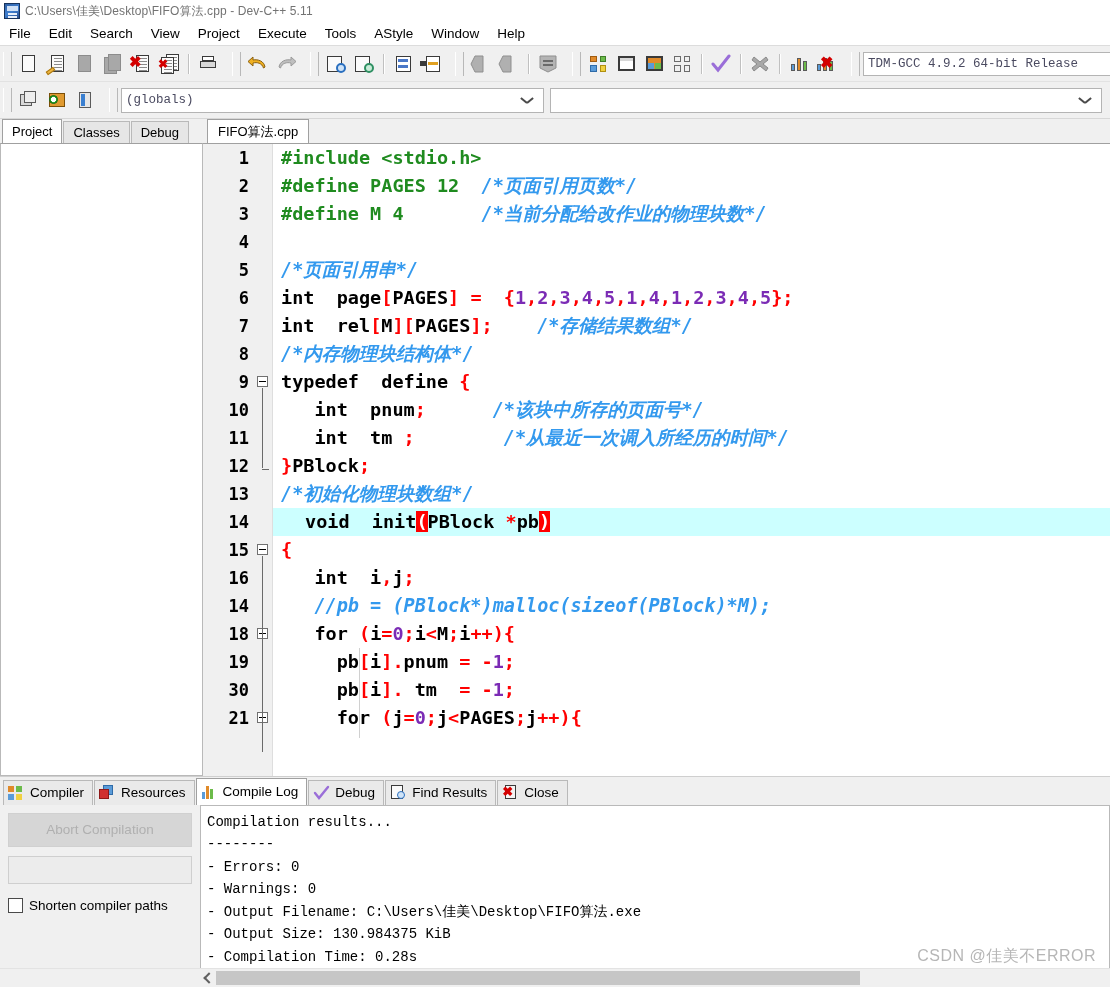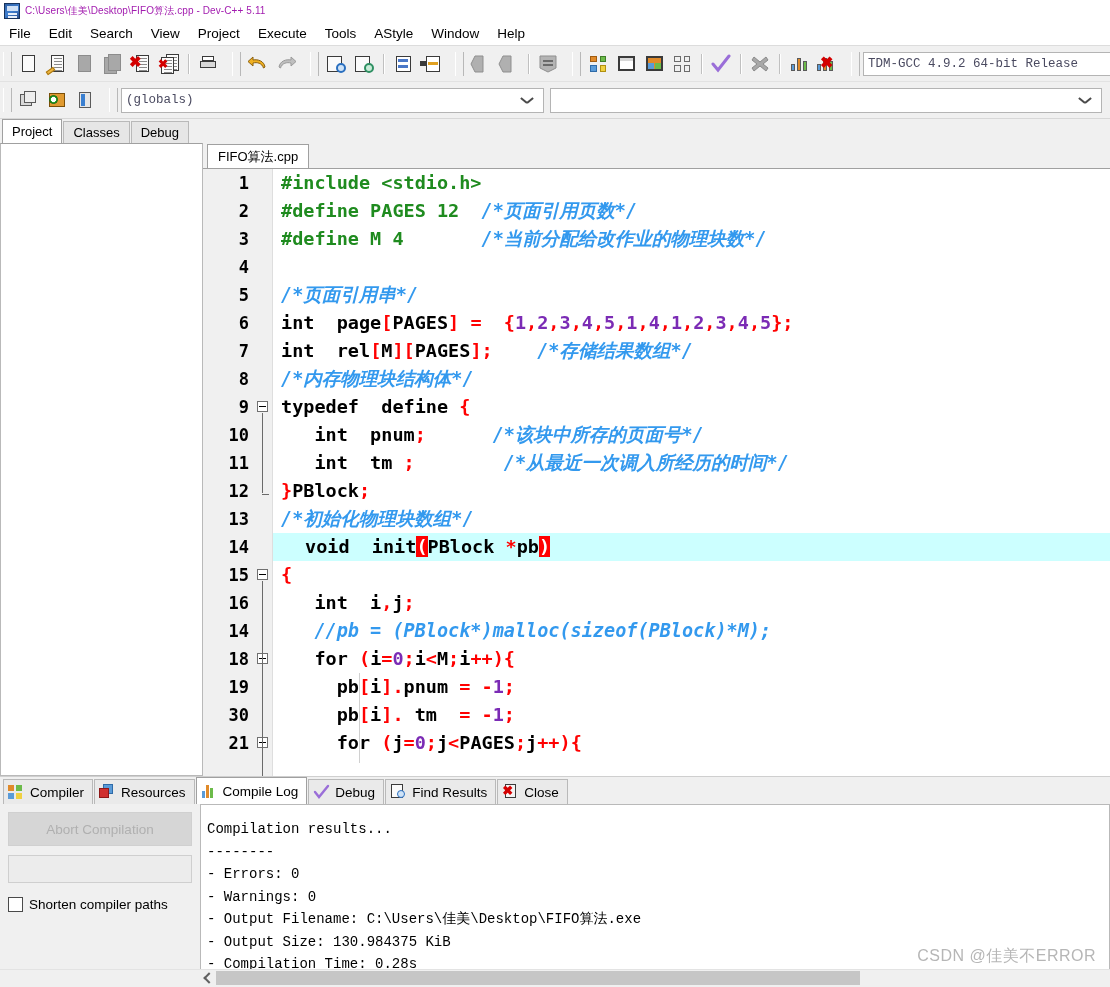--- a/index.html
+++ b/index.html
@@ -12,21 +12,21 @@
   }
   .app{position:relative;width:1110px;height:987px;display:flex;flex-direction:column;background:#f0f0f0;}
 
   
   .titlebar{height:22px;background:#ffffff;display:flex;align-items:center;padding:0 0 0 4px;flex:0 0 auto;}
   .title-icon{width:16px;height:16px;margin-right:5px;position:relative;flex:0 0 auto;
     background:linear-gradient(150deg,#2e5fa3 0%,#3f7fd0 50%,#2a4f8f 100%);border:1px solid #16325c;box-sizing:border-box;}
   .title-icon:before{content:"";position:absolute;left:2px;top:2px;width:11px;height:5px;background:#cfe0f5;}
   .title-icon:after{content:"";position:absolute;left:3px;top:9px;width:9px;height:2px;background:#e8f0fb;
     box-shadow:0 3px 0 0 #e8f0fb;}
-  .titlebar-text{font-size:10px;color:#a21caf;white-space:nowrap;letter-spacing:0.1px;}
+  .titlebar-text{font-size:12px;color:#737373;white-space:nowrap;letter-spacing:0.1px;}
 
   
   .menubar{height:23px;background:#ffffff;display:flex;align-items:center;flex:0 0 auto;}
   .menu-item{font-size:13.5px;padding:2px 9px;color:#000;white-space:nowrap;cursor:default;}
 
   
   .toolbar-wrap{background:#f0f0f0;border-top:1px solid #dcdcdc;flex:0 0 auto;}
   .toolbar{height:35px;display:flex;align-items:center;background:#f0f0f0;
     border-bottom:1px solid #e2e2e2;position:relative;}
   .tb-grip{width:7px;height:24px;margin:0 3px 0 3px;
@@ -49,21 +49,21 @@
 
   
   .main{flex:1 1 auto;display:flex;min-height:0;background:#f0f0f0;}
   .leftpanel{width:203px;display:flex;flex-direction:column;flex:0 0 auto;background:#f0f0f0;}
   .tabstrip{height:24px;display:flex;align-items:flex-end;padding-left:2px;background:#f0f0f0;}
   .tab{height:21px;padding:0 9px;display:flex;align-items:center;font-size:13px;
     background:#e6e6e6;border:1px solid #b9b9b9;border-bottom:none;margin-right:1px;color:#000;cursor:default;}
   .tab.active{background:#ffffff;height:23px;border-color:#a0a0a0;font-weight:normal;}
   .panel-body{flex:1 1 auto;background:#ffffff;border:1px solid #b9b9b9;border-top-color:#a0a0a0;margin:0 0 0 0;}
 
-  .editorpanel{flex:1 1 auto;display:flex;flex-direction:column;min-width:0;background:#c4b5fd;margin-top:25px;}
+  .editorpanel{flex:1 1 auto;display:flex;flex-direction:column;min-width:0;background:#c4b5fd;}
   .editor-tabstrip{height:24px;display:flex;align-items:flex-end;padding-left:4px;background:#f0f0f0;}
   .etab{height:23px;padding:0 10px;display:flex;align-items:center;font-size:13px;
     background:#ffffff;border:1px solid #a0a0a0;border-bottom:none;color:#000;cursor:default;}
 
   
   .editor{flex:1 1 auto;background:#ffffff;border-top:1px solid #a0a0a0;position:relative;overflow:hidden;
     display:flex;}
   .gutter{width:52px;flex:0 0 auto;background:#f0f0f0;position:relative;}
   .fold{width:17px;flex:0 0 auto;background:#f0f0f0;position:relative;border-right:1px solid #dedede;}
   .codearea{flex:1 1 auto;position:relative;overflow:hidden;background:#fff;}
@@ -508,21 +508,21 @@
     <div class="bcontent">
       <div class="bleft">
         <div class="abort-btn">Abort Compilation</div>
         <div class="prog"></div>
         <div class="chkrow">
           <span class="chkbox"></span>
           <span>Shorten compiler paths</span>
         </div>
       </div>
       <div class="logbox">
-        <div style="padding-top:13px;">
+        <div style="padding-top:5px;">
           <div class="logline">Compilation results...</div>
           <div class="logline">--------</div>
           <div class="logline">- Errors: 0</div>
           <div class="logline">- Warnings: 0</div>
           <div class="logline">- Output Filename: C:\Users\佳美\Desktop\FIFO算法.exe</div>
           <div class="logline">- Output Size: 130.984375 KiB</div>
           <div class="logline">- Compilation Time: 0.28s</div>
         </div>
       </div>
     </div>

